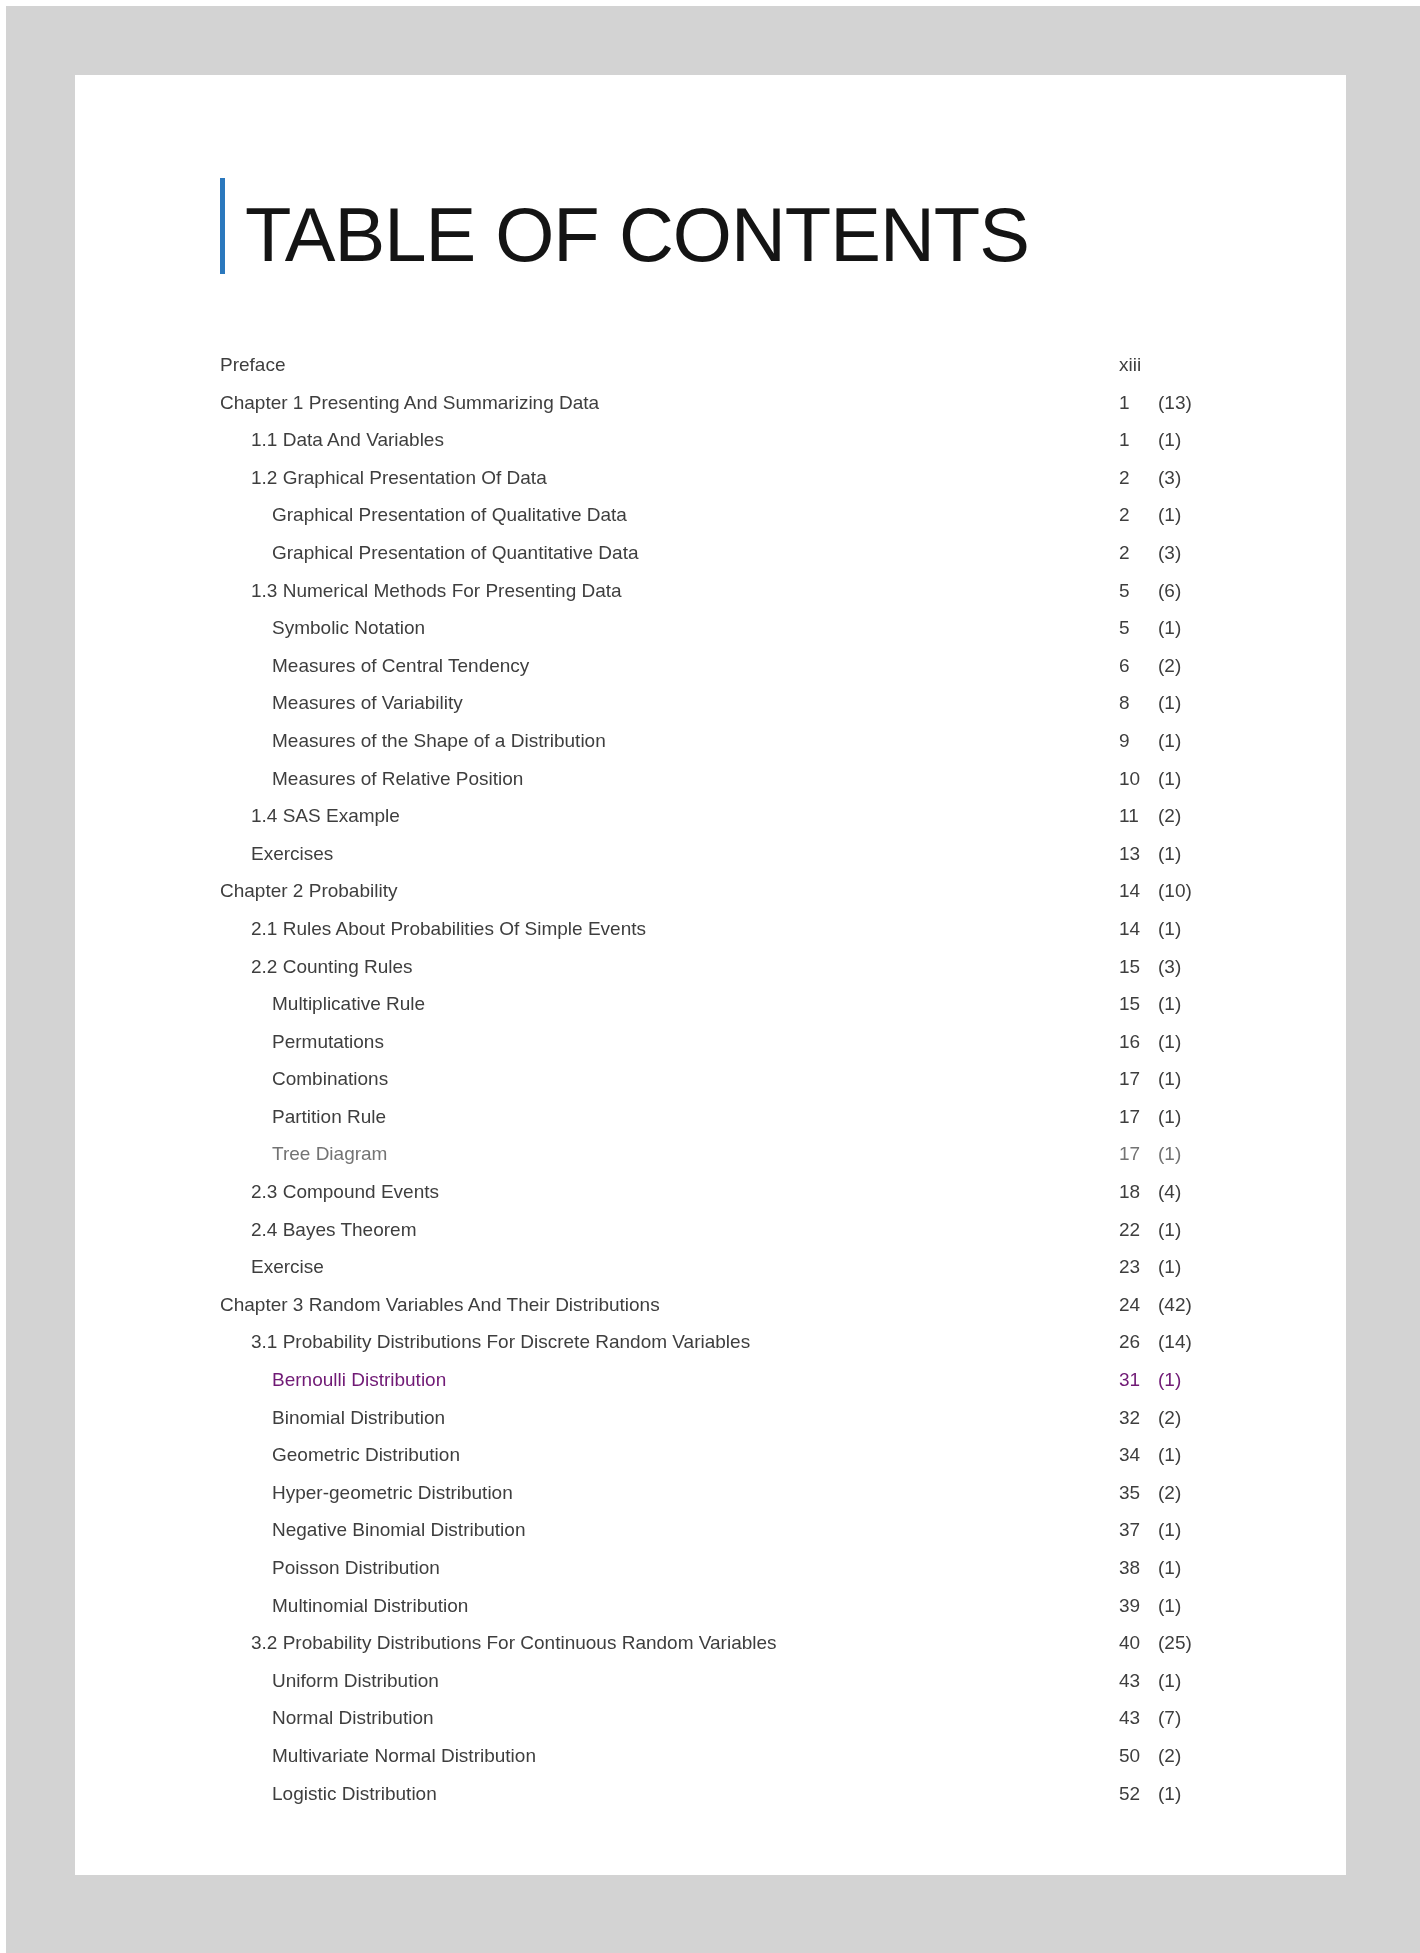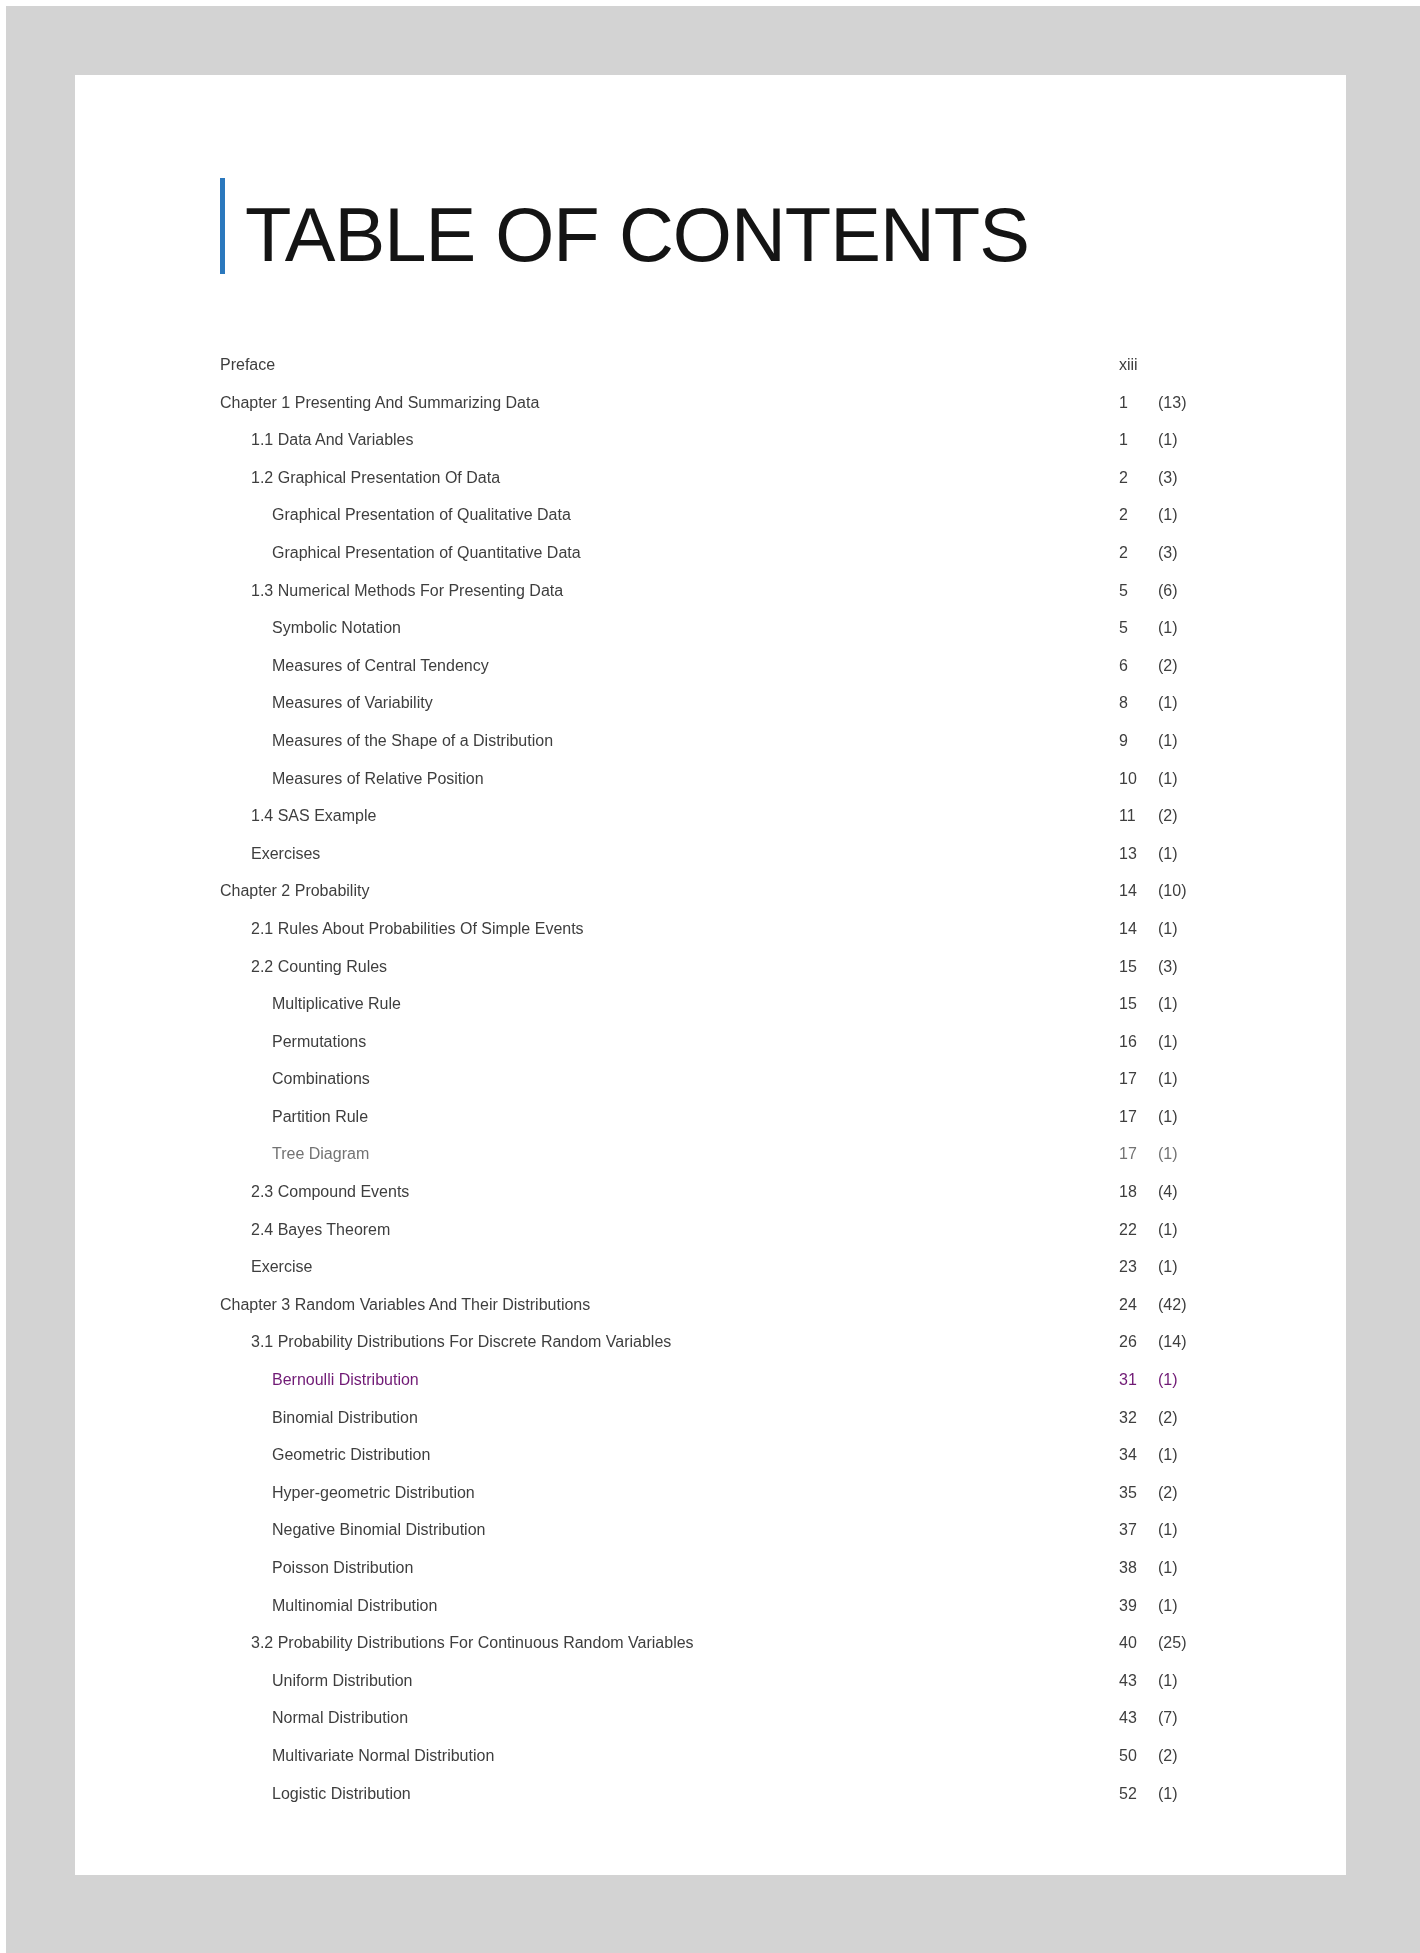--- a/index.html
+++ b/index.html
@@ -42,21 +42,21 @@
     position: absolute;
     left: 0; top: 271px;
     width: 1271px;
     height: 1460px;          
     overflow: hidden;
   }
   .toc-row {
     position: relative;
     height: 37.6px;
     line-height: 37.6px;
-    font-size: 16px;
+    font-size: 19px;
     color: #3e3e3e;
     white-space: nowrap;
   }
   .toc-row .lbl  { position: absolute; top: 0; }
   .toc-row.lvl1 .lbl { left: 145px; }
   .toc-row.lvl2 .lbl { left: 176px; }
   .toc-row.lvl3 .lbl { left: 197px; }
   .toc-row .pg   { position: absolute; top: 0; left: 1044px; }
   .toc-row .cnt  { position: absolute; top: 0; left: 1083px; }
 </style>

